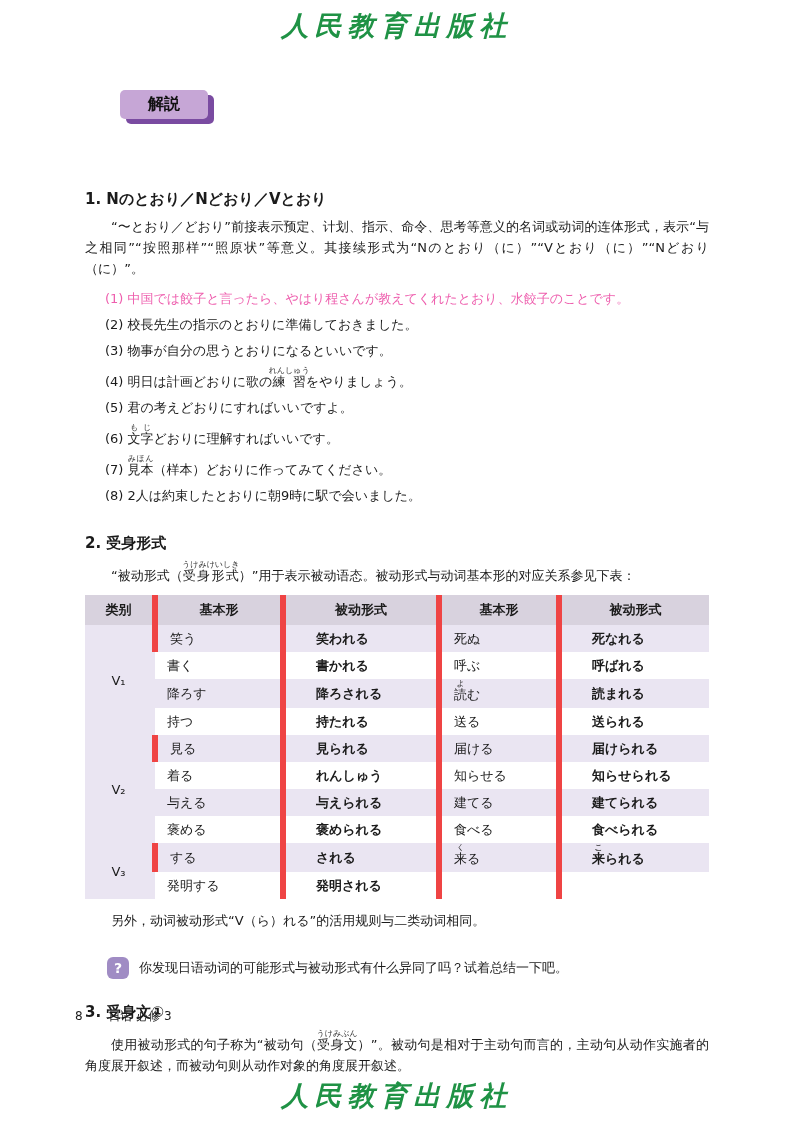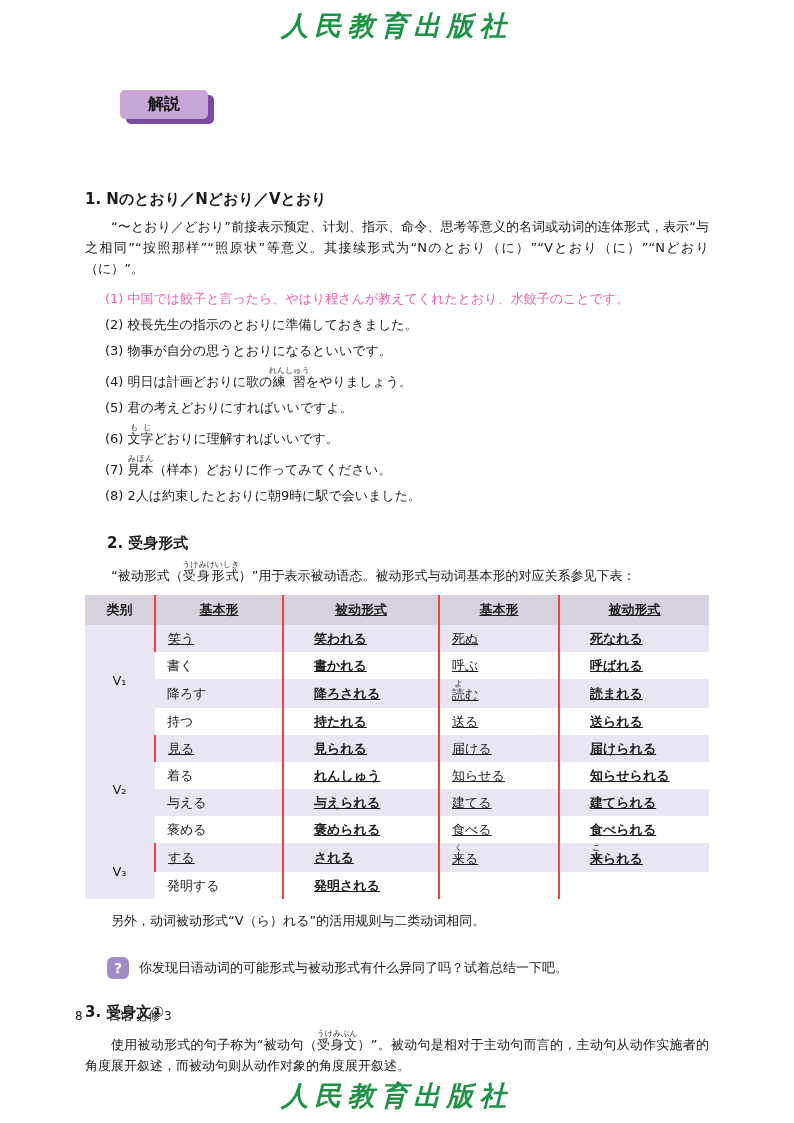--- a/index.html
+++ b/index.html
@@ -34,21 +34,21 @@
     border-radius:5px;
     padding:4px 28px;
     font-size:16px;
     font-weight:bold;
     color:#111;
     box-shadow:6px 5px 0 0 #7a4ba1;
   }
 
   .sec-heading { font-size:15px; font-weight:bold; color:#1b1b1b; }
   .sec-heading.h1 { margin-top:68px; }
-  .sec-heading.h2 { margin-top:28px;margin-left:22px; }
+  .sec-heading.h2 { margin-top:28px; }
   .sec-heading.h3 { margin-top:24px; }
 
   .para { font-size:13px; line-height:21px; text-align:justify; margin-top:7px; }
   .para.indent { text-indent:2em; }
   .para.note { margin-top:11px; text-indent:2em; }
 
   ruby { line-height:1; }
   rt { font-size:8px; color:#333; line-height:1; }
 
   .examples { margin-top:9px; padding-left:20px; }
@@ -69,21 +69,21 @@
   .conj-table col.c3 { width:120px; }
   .conj-table col.c4 { width:150px; }
   .conj-table thead td {
     background:#d8d2de;
     font-weight:bold;
     text-align:center;
     padding:6px 4px;
   }
   .conj-table tbody tr:nth-child(odd) { background:#eae5f2; }
   .conj-table tbody td { padding:4px 12px; height:27px; vertical-align:middle; }
-  .conj-table td + td { border-left:2px solid #ef4444;text-decoration:underline; }
+  .conj-table td + td { border-left:6px solid #ef4444; }
   .conj-table td.cat { text-align:center; background:transparent; padding:4px 4px; }
   .conj-table td.passive { font-weight:bold;padding-left:30px; }
 
   .question { margin-top:26px; padding-left:22px; font-size:13px; display:flex; align-items:center; }
   .q-icon {
     flex:0 0 auto;
     display:inline-block;
     width:22px; height:22px;
     background:#a08cc4;
     color:#fff;

